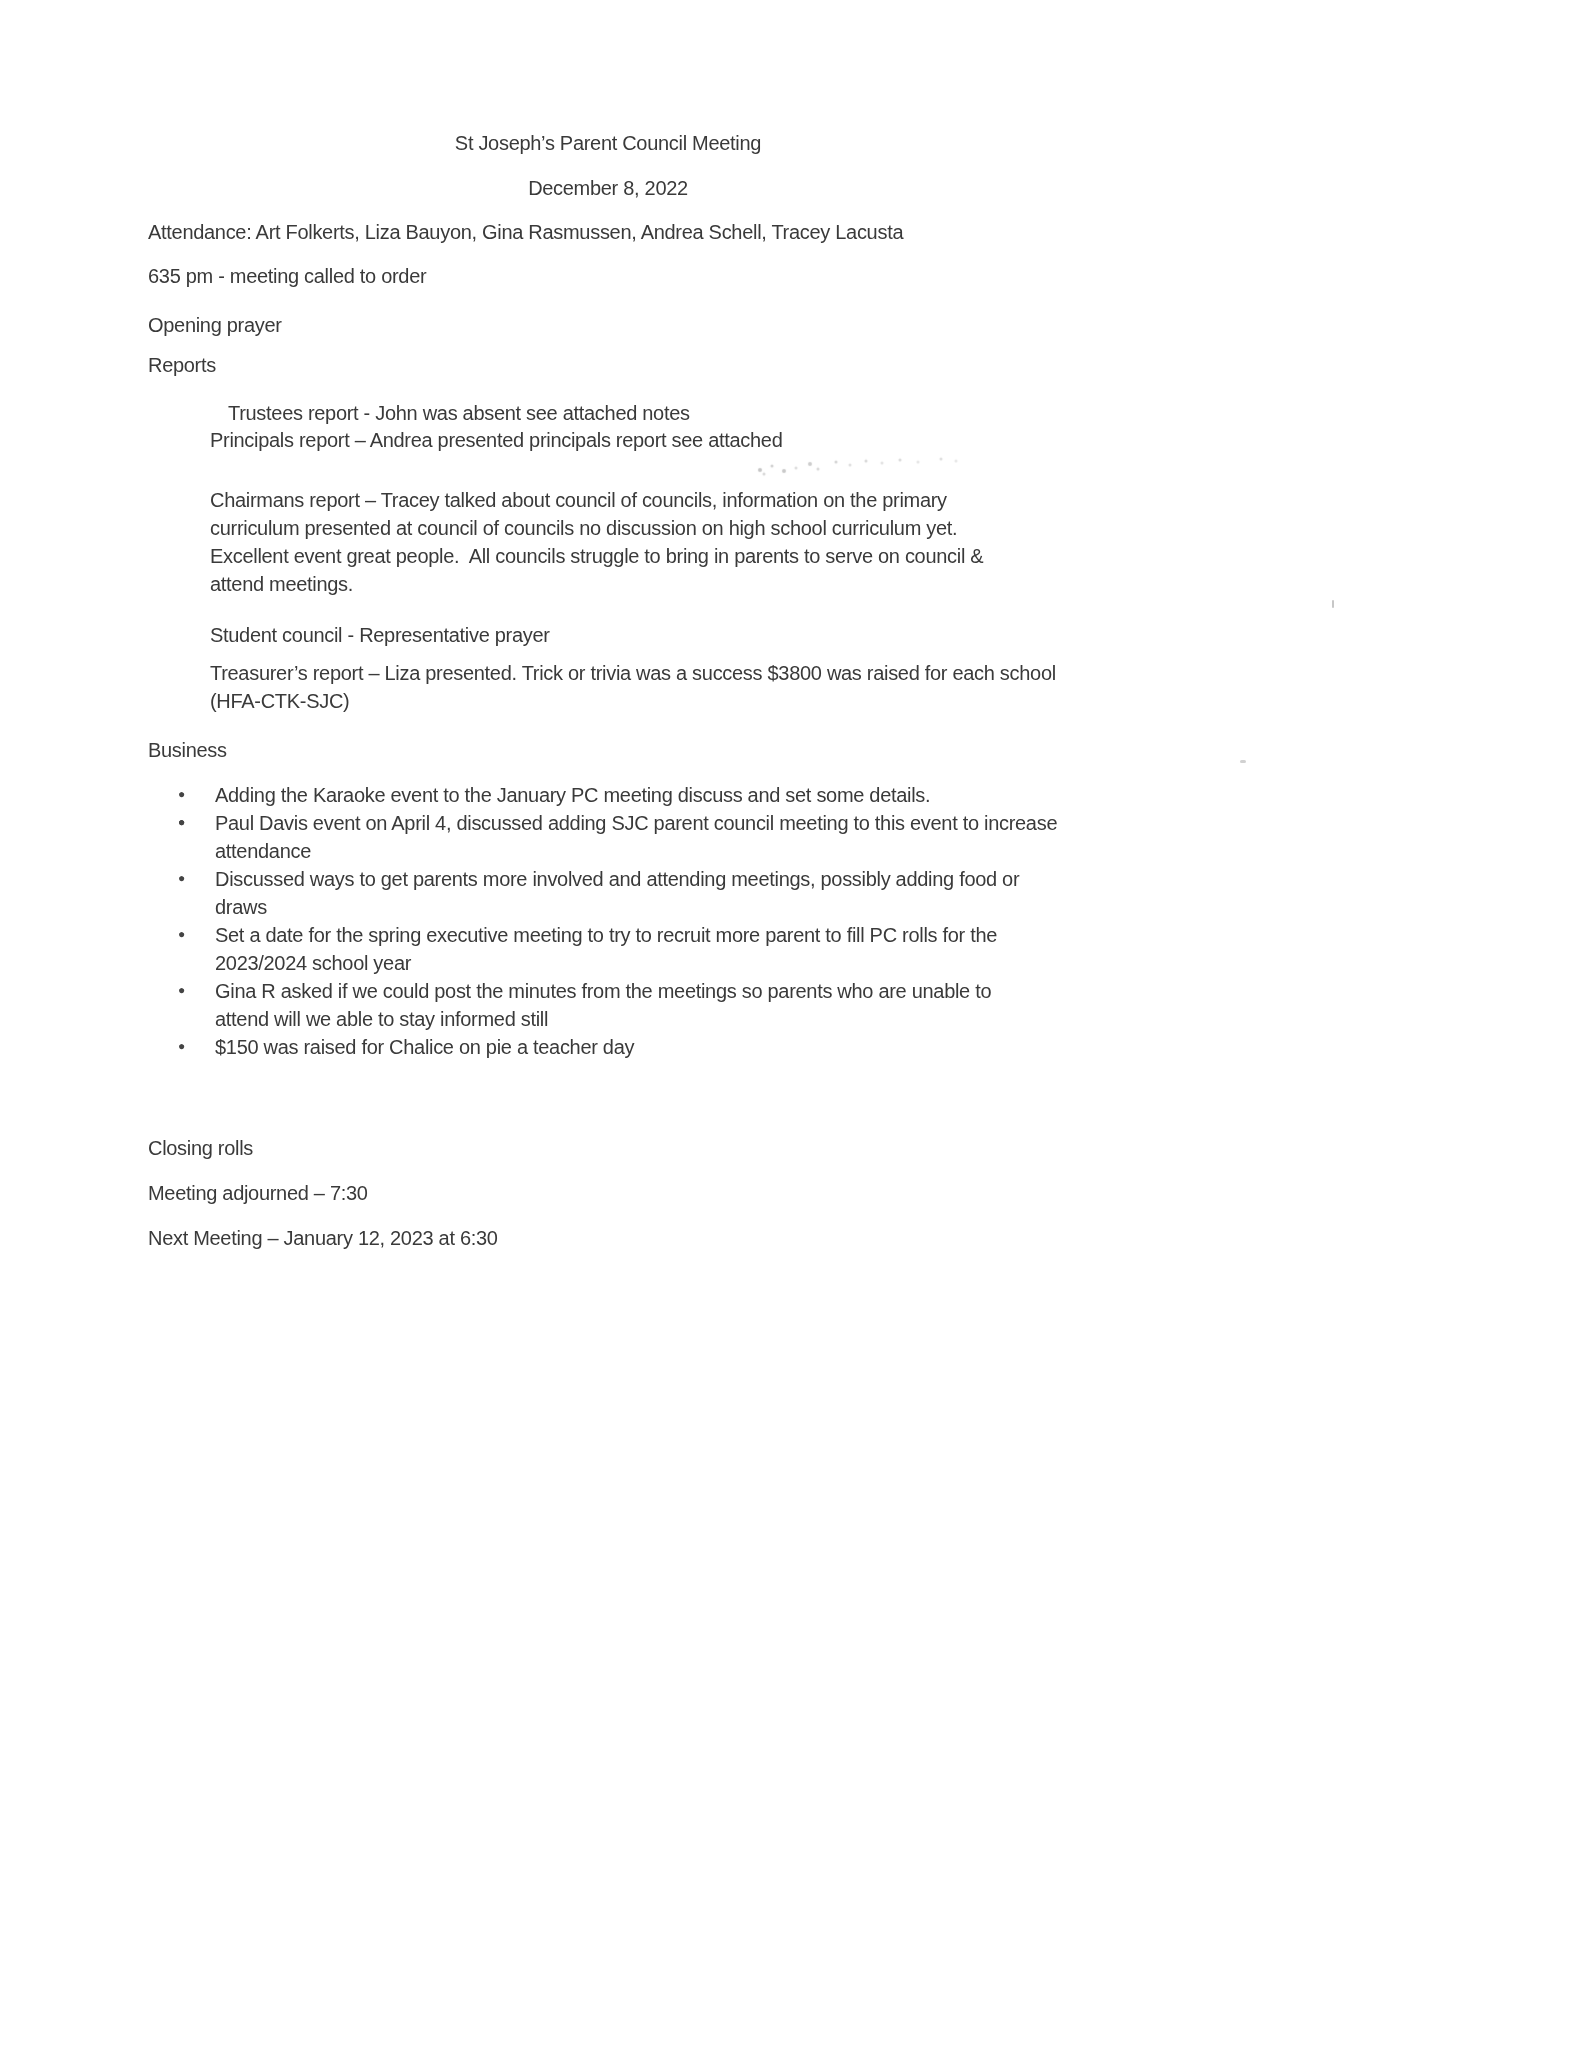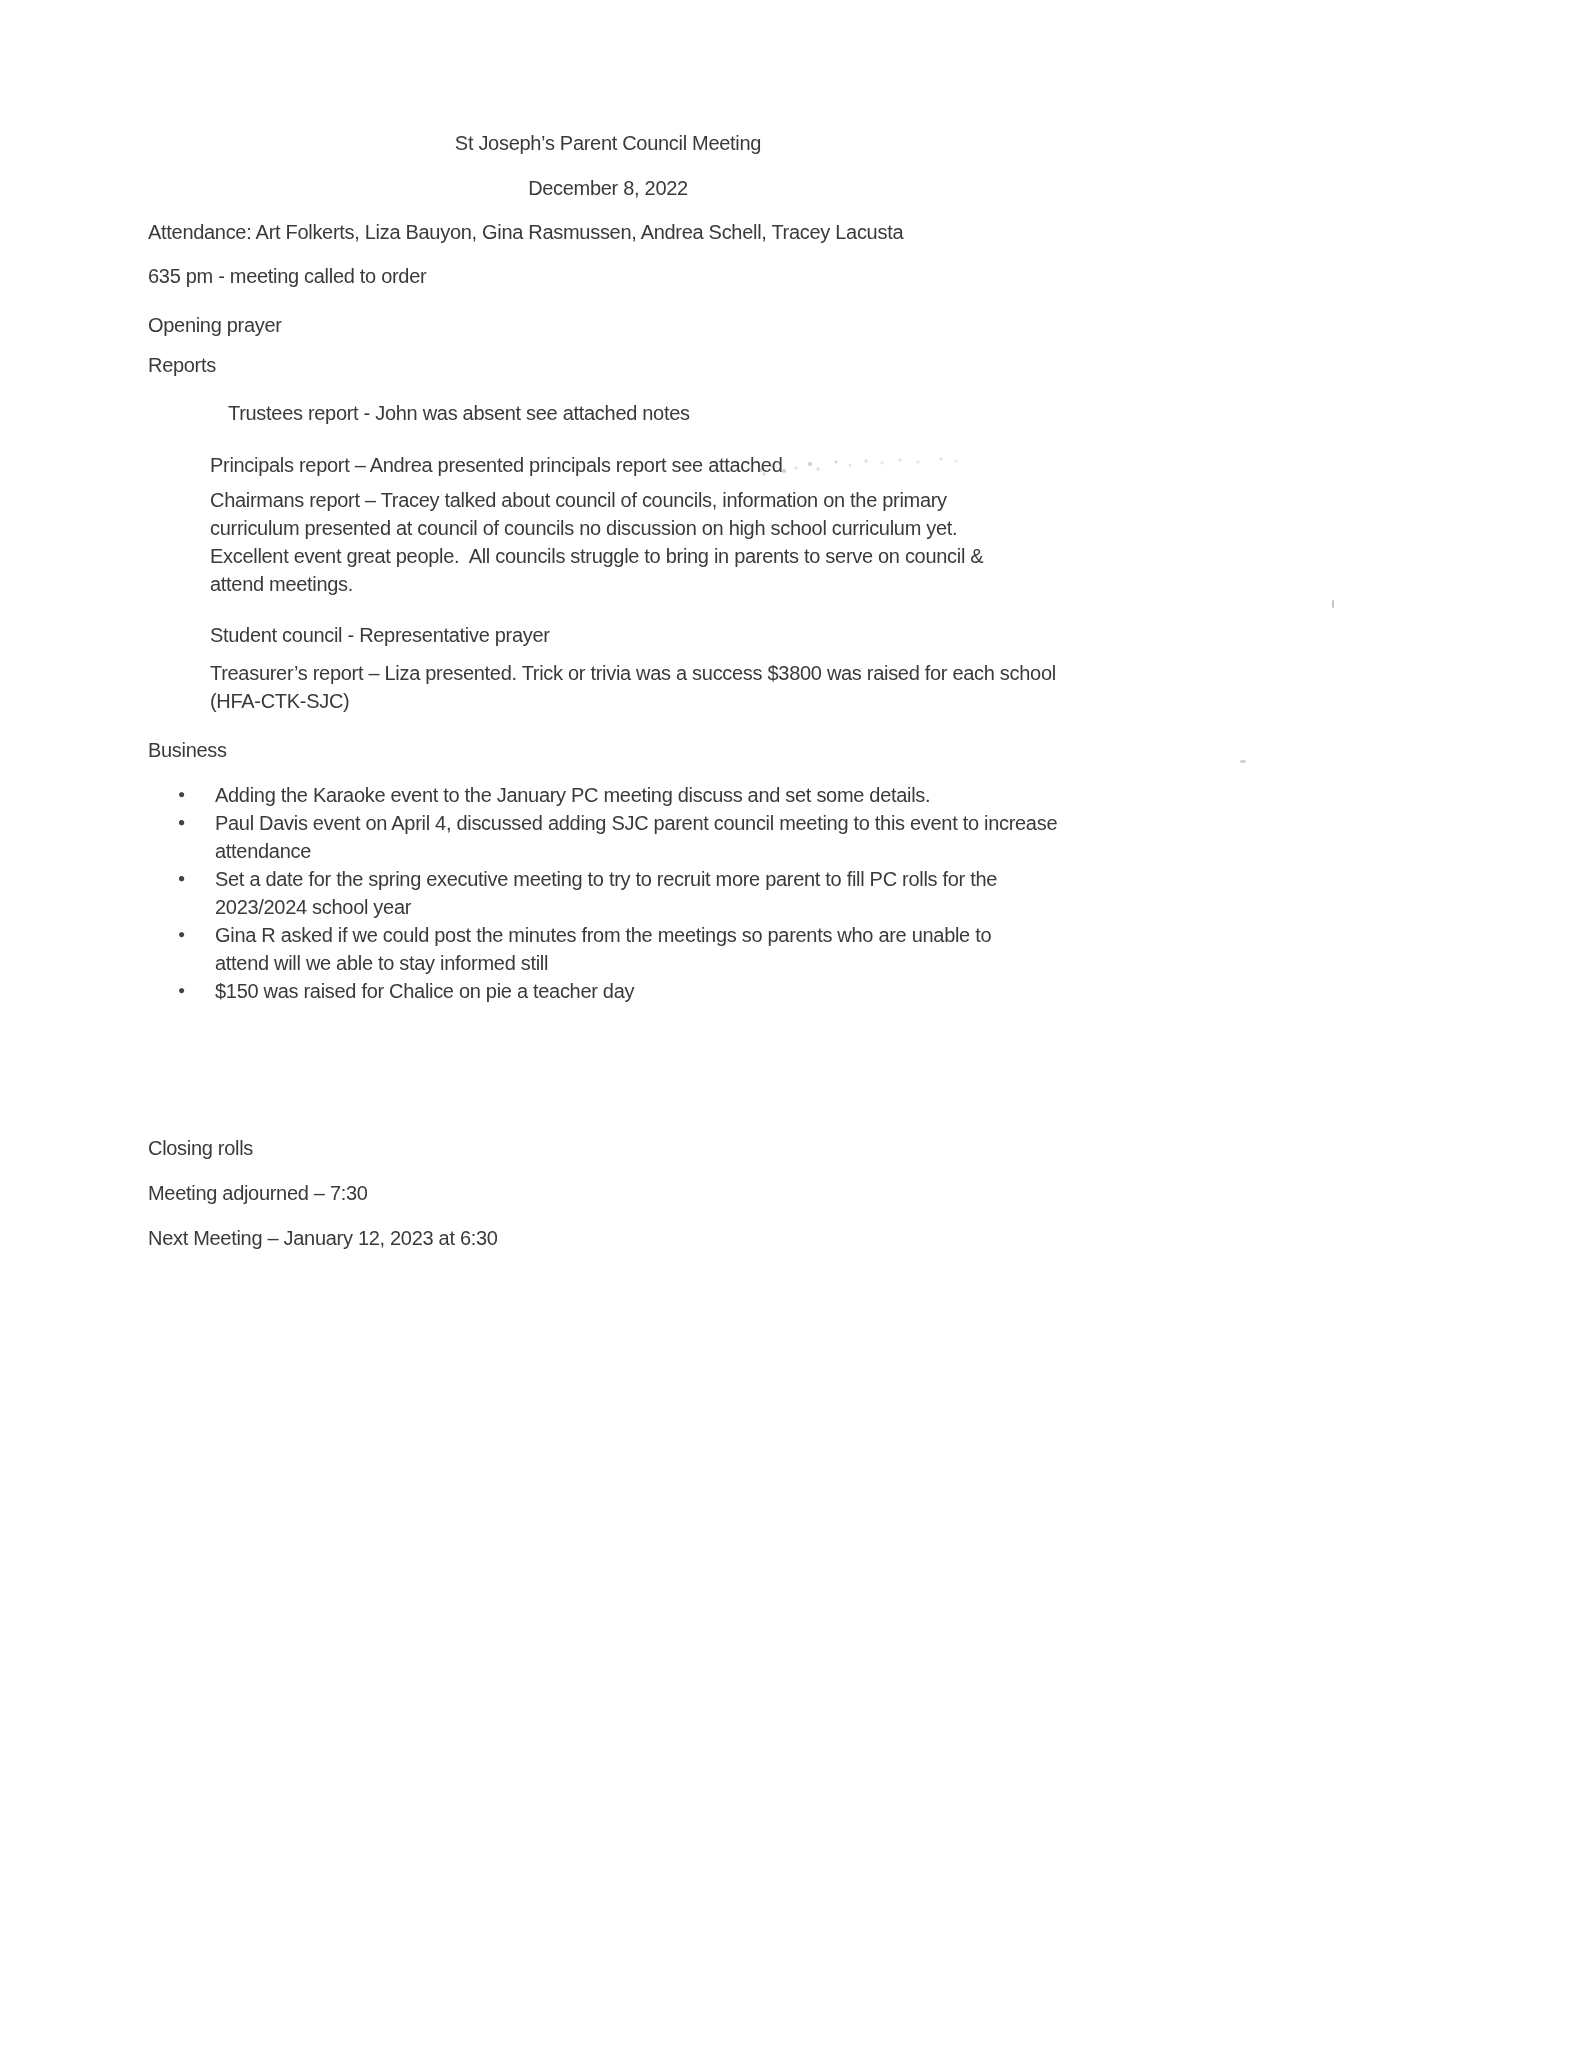--- a/index.html
+++ b/index.html
@@ -97,21 +97,21 @@
     <div class="block" style="left:148px; top:218px;">Attendance: Art Folkerts, Liza Bauyon, Gina Rasmussen, Andrea Schell, Tracey Lacusta</div>
 
     <div class="block" style="left:148px; top:262px;">635 pm - meeting called to order</div>
 
     <div class="block" style="left:148px; top:311px;">Opening prayer</div>
 
     <div class="block" style="left:148px; top:351px;">Reports</div>
 
     <div class="block para" style="left:228px; top:399px;">Trustees report - John was absent see attached notes</div>
 
-    <div class="block para" style="left:210px; top:451px;text-align:center;">Principals report – Andrea presented principals report see attached</div>
+    <div class="block para" style="left:210px; top:426px;text-align:center;">Principals report – Andrea presented principals report see attached</div>
 
     <div class="block para" style="left:210px; top:486px;">Chairmans report – Tracey talked about council of councils, information on the primary
 curriculum presented at council of councils no discussion on high school curriculum yet.
 Excellent event great people.  All councils struggle to bring in parents to serve on council &amp;
 attend meetings.</div>
 
     <div class="block para" style="left:210px; top:621px;">Student council - Representative prayer</div>
 
     <div class="block para" style="left:210px; top:659px;">Treasurer’s report – Liza presented. Trick or trivia was a success $3800 was raised for each school
 (HFA-CTK-SJC)</div>
@@ -126,20 +126,22 @@
       <li>
         <span class="bullet">●</span>
       </li>
       <li>
         <span class="bullet">●</span>
         <span class="itext">Paul Davis event on April 4, discussed adding SJC parent council meeting to this event to increase
 attendance</span>
       </li>
       <li>
         <span class="bullet">●</span>
+        <span class="itext">Discussed ways to get parents more involved and attending meetings, possibly adding food or
+draws</span>
       </li>
       <li>
         <span class="bullet">●</span>
         <span class="itext">Set a date for the spring executive meeting to try to recruit more parent to fill PC rolls for the
 2023/2024 school year</span>
       </li>
       <li>
         <span class="bullet">●</span>
         <span class="itext">Gina R asked if we could post the minutes from the meetings so parents who are unable to
 attend will we able to stay informed still</span>

